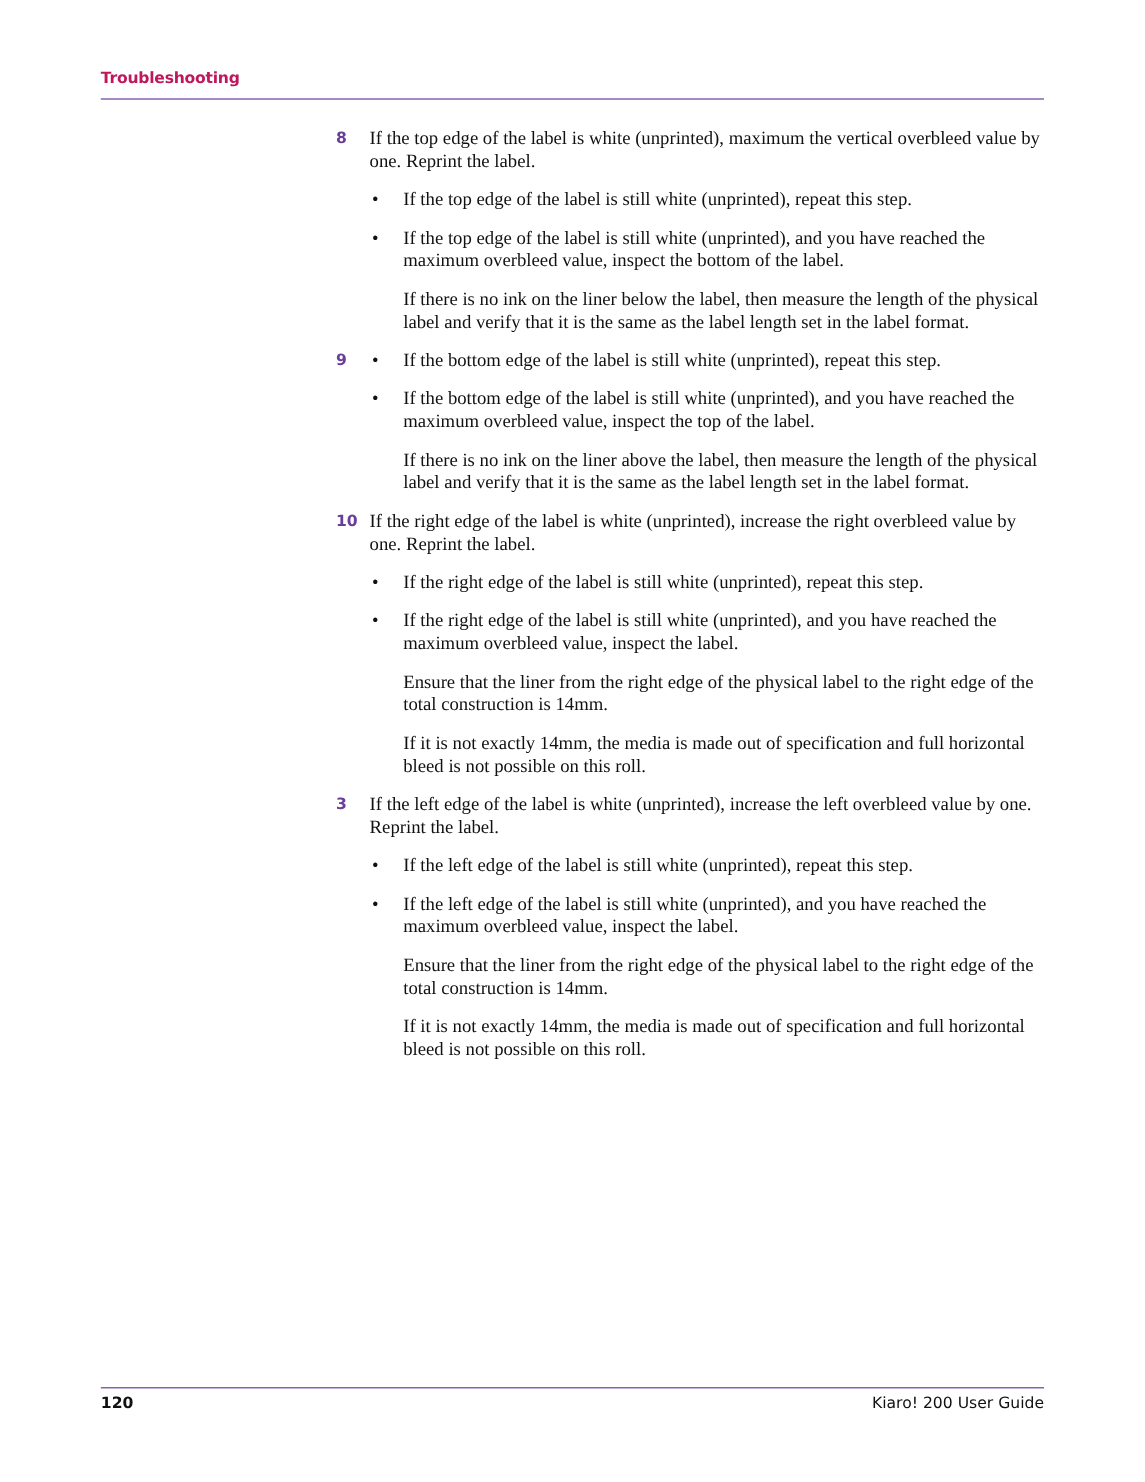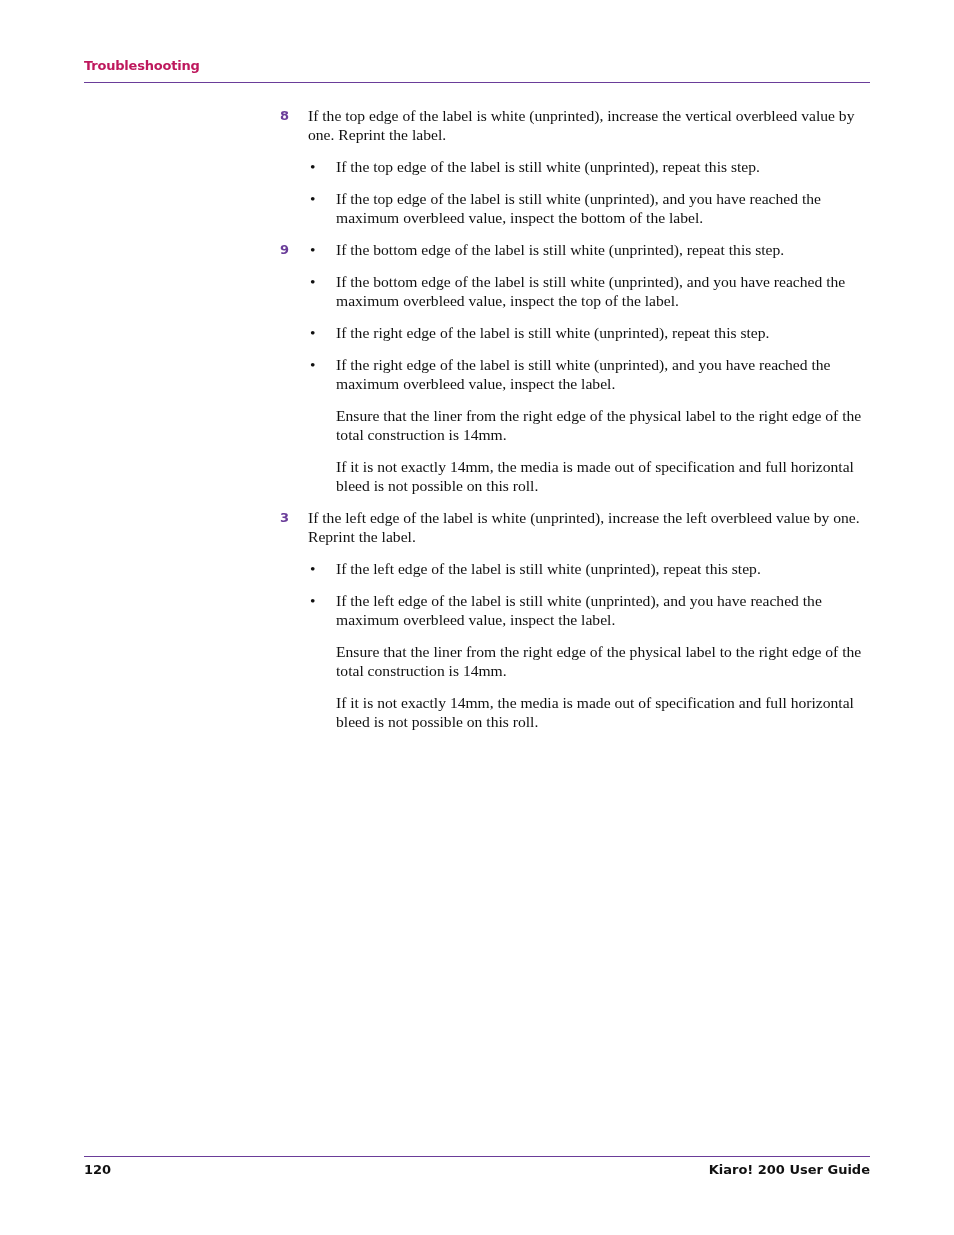--- a/index.html
+++ b/index.html
@@ -11,21 +11,21 @@
   }
   .rule { position: absolute; left: 84px; width: 786px; height: 1px; background: #6a3d99; }
   .rule.top { top: 82px; }
   .rule.bottom { top: 1156px; }
   .footer-page {
     position: absolute; left: 84px; top: 1162px;
     font-family: "DejaVu Sans", sans-serif; font-weight: bold; font-size: 13px; color: #111;
   }
   .footer-title {
     position: absolute; right: 84px; top: 1162px;
-    font-family: "DejaVu Sans", sans-serif; font-weight: bold; font-size: 13px; color: #111;
+    font-family: "DejaVu Sans", sans-serif; font-weight: normal; font-size: 13px; color: #111;
   }
   .content {
     position: absolute; left: 280px; top: 106px; width: 590px;
     font-family: "Liberation Serif", serif; font-size: 15.6px; line-height: 19px; color: #111;
   }
   .step { position: relative; padding-left: 28px; margin-bottom: 13px; }
   .step-num {
     position: absolute; left: 0; top: 0;
     font-family: "DejaVu Sans", sans-serif; font-weight: bold; font-size: 13px; color: #6a3d99;
   }
@@ -35,32 +35,35 @@
 </style>
 </head>
 <body>
 
 <div class="header-title">Troubleshooting</div>
 <div class="rule top"></div>
 
 <div class="content">
 
   <div>
-    <div class="step"><span class="step-num">8</span><span>If the top edge of the label is white (unprinted), increase the vertical overbleed value by one. Reprint the label.</span></div>
+    <div class="step"><span class="step-num">8</span><span>If the top edge of the label is white (unprinted), maximum the vertical overbleed value by one. Reprint the label.</span></div>
     <div class="bullet"><span class="bullet-dot">•</span><span>If the top edge of the label is still white (unprinted), repeat this step.</span></div>
     <div class="bullet"><span class="bullet-dot">•</span><span>If the top edge of the label is still white (unprinted), and you have reached the maximum overbleed value, inspect the bottom of the label.</span></div>
+    <div class="para">If there is no ink on the liner below the label, then measure the length of the physical label and verify that it is the same as the label length set in the label format.</div>
   </div>
 
   <div>
     <div class="step"><span class="step-num">9</span></div>
     <div class="bullet"><span class="bullet-dot">•</span><span>If the bottom edge of the label is still white (unprinted), repeat this step.</span></div>
     <div class="bullet"><span class="bullet-dot">•</span><span>If the bottom edge of the label is still white (unprinted), and you have reached the maximum overbleed value, inspect the top of the label.</span></div>
+    <div class="para">If there is no ink on the liner above the label, then measure the length of the physical label and verify that it is the same as the label length set in the label format.</div>
   </div>
 
   <div>
+    <div class="step"><span class="step-num">10</span><span>If the right edge of the label is white (unprinted), increase the right overbleed value by one. Reprint the label.</span></div>
     <div class="bullet"><span class="bullet-dot">•</span><span>If the right edge of the label is still white (unprinted), repeat this step.</span></div>
     <div class="bullet"><span class="bullet-dot">•</span><span>If the right edge of the label is still white (unprinted), and you have reached the maximum overbleed value, inspect the label.</span></div>
     <div class="para">Ensure that the liner from the right edge of the physical label to the right edge of the total construction is 14mm.</div>
     <div class="para">If it is not exactly 14mm, the media is made out of specification and full horizontal bleed is not possible on this roll.</div>
   </div>
 
   <div>
     <div class="step"><span class="step-num">3</span><span>If the left edge of the label is white (unprinted), increase the left overbleed value by one. Reprint the label.</span></div>
     <div class="bullet"><span class="bullet-dot">•</span><span>If the left edge of the label is still white (unprinted), repeat this step.</span></div>
     <div class="bullet"><span class="bullet-dot">•</span><span>If the left edge of the label is still white (unprinted), and you have reached the maximum overbleed value, inspect the label.</span></div>

